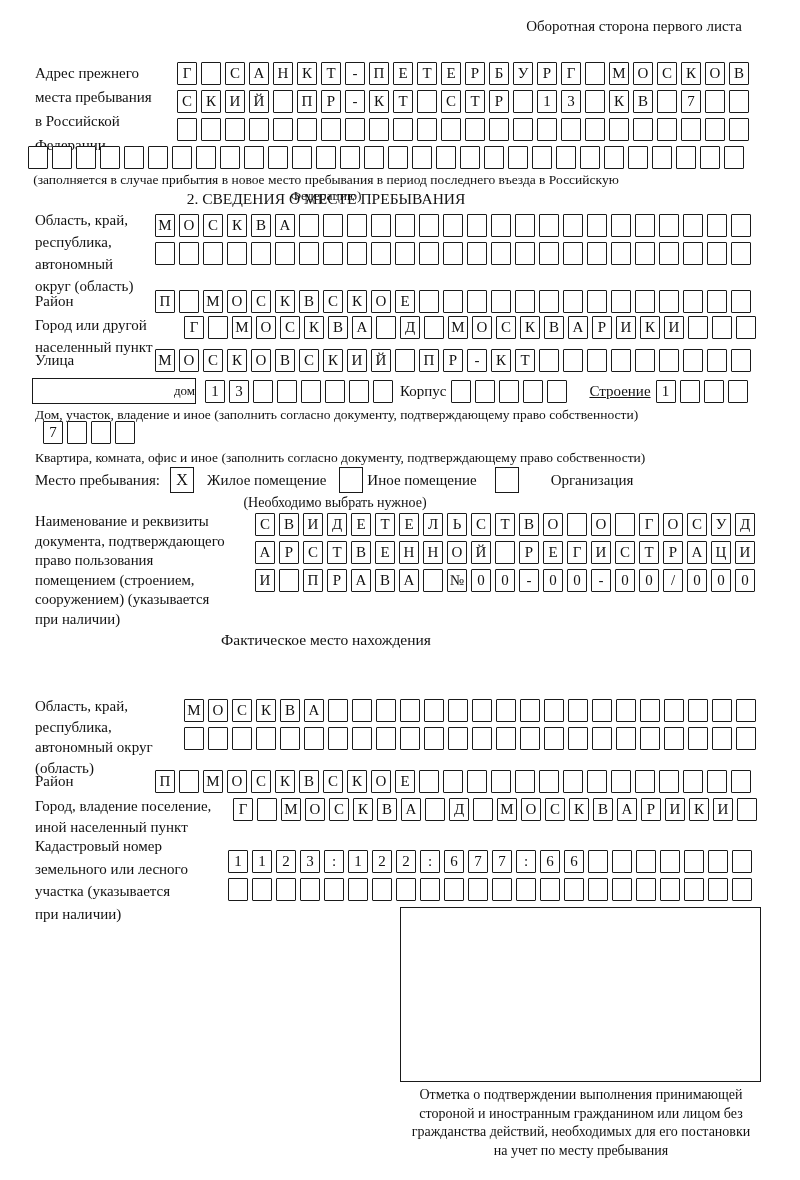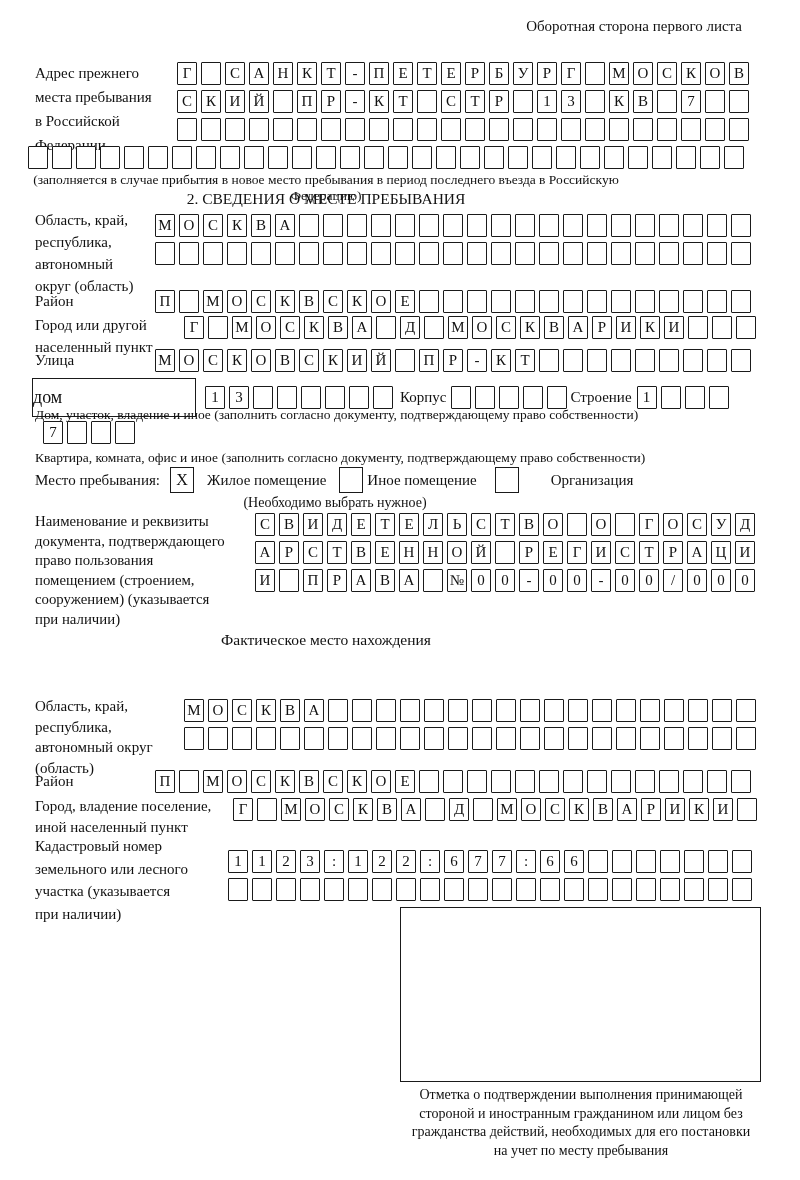--- a/index.html
+++ b/index.html
@@ -6,22 +6,22 @@
   .page{position:relative;width:800px;height:1180px;background:#fff;
         font-family:"Liberation Serif","DejaVu Serif",serif;color:#111;overflow:hidden;}
   .abs{position:absolute;}
   .row{display:flex;align-items:center;}
   .cells-row{display:flex;gap:4px;}
   .cell{box-sizing:border-box;width:20px;height:23px;border:1.5px solid #1a1a1a;
         display:inline-flex;align-items:center;justify-content:center;
         font-size:15px;line-height:1;flex:0 0 auto;background:#fff;border-radius:1px;}
   .checkbox{box-sizing:border-box;width:24px;height:26px;border:1.6px solid #1a1a1a;
         display:inline-flex;align-items:center;justify-content:center;font-size:16px;flex:0 0 auto;}
-  .field-box{box-sizing:border-box;height:39px;border:1.6px solid #1a1a1a;
-        display:flex;align-items:center;justify-content:flex-start;font-size:18px;flex:0 0 auto;}
+  .field-box{box-sizing:border-box;height:26px;border:1.6px solid #1a1a1a;
+        display:flex;align-items:center;justify-content:flex-end;font-size:13px;flex:0 0 auto;}
   .label{font-size:15px;line-height:24px;white-space:pre-line;}
   .inline-label{font-size:15px;white-space:nowrap;}
   .note{font-size:13.5px;}
   .center{left:0;width:652px;text-align:center;}
   .title{font-weight:normal;font-size:15.5px;}
   .mark-box{box-sizing:border-box;border:1.8px solid #1a1a1a;background:#fff;}
 </style>
 </head>
 <body>
 
@@ -308,21 +308,21 @@
         <span class="cell"></span>
       </div>
     <span class="inline-label" style="margin-left:7px;">Корпус</span>
     <div class="cells-row" style="margin-left:5px;">
         <span class="cell"></span>
         <span class="cell"></span>
         <span class="cell"></span>
         <span class="cell"></span>
         <span class="cell"></span>
       </div>
-    <span class="inline-label" style="margin-left:3px;">Строение</span>
+    <span class="inline-label" style="margin-left:22px;text-decoration:underline;">Строение</span>
     <div class="cells-row" style="margin-left:5px;">
         <span class="cell">1</span>
         <span class="cell"></span>
         <span class="cell"></span>
         <span class="cell"></span>
       </div>
   </div>
   <div class="abs note" style="left:35px;top:407px;">Дом, участок, владение и иное (заполнить согласно документу, подтверждающему право собственности)</div>
 
   <div class="abs row" style="left:32px;top:421px;">

